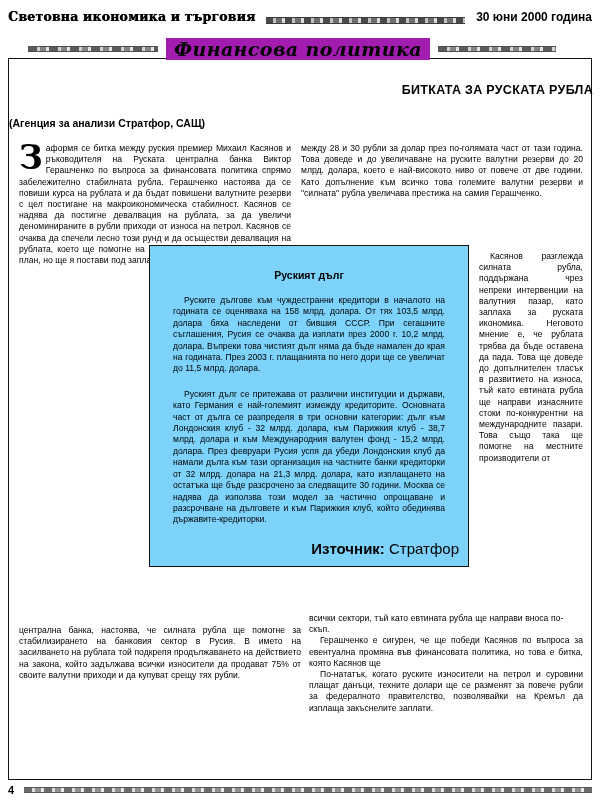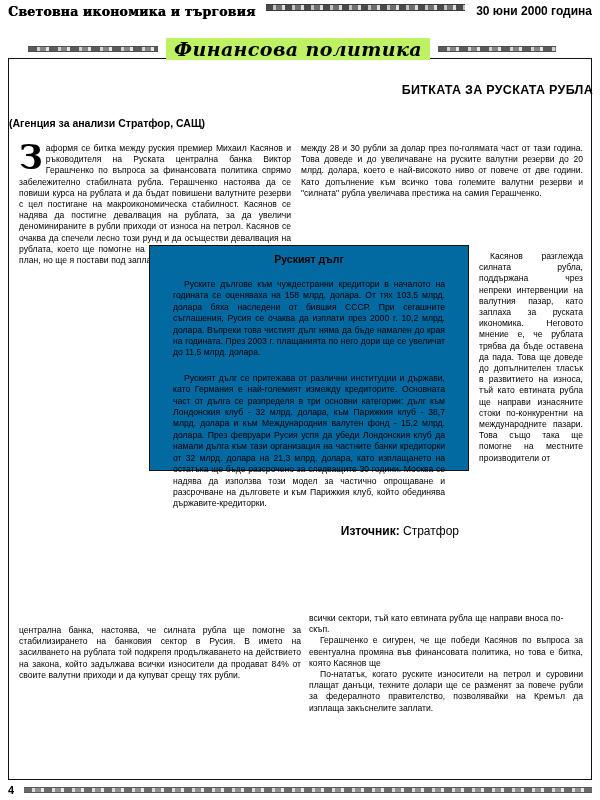--- a/index.html
+++ b/index.html
@@ -12,21 +12,21 @@
     position:relative;
   }
   .page{
     position:absolute;
     left:0;top:0;width:600px;height:800px;
     box-sizing:border-box;
   }
   
   .masthead{
     position:absolute;left:8px;top:4px;width:584px;height:20px;
-    display:flex;align-items:flex-start;gap:11px;
+    display:flex;align-items:flex-end;gap:11px;
   }
   .masthead-title{
     font-family:"DejaVu Serif", serif;
     font-weight:bold;
     font-size:12.5px;
     letter-spacing:.2px;
     white-space:nowrap;
     text-shadow:0.5px 0 0 #000;
   }
   .mast-rule{
@@ -59,21 +59,21 @@
     border-top:1px solid #222;border-bottom:1px solid #222;
     opacity:.8;
   }
   .band-rule.left{width:130px;margin-left:20px;}
   .band-rule.right{width:118px;}
   .section-title{
     font-family:"DejaVu Serif", serif;
     font-style:italic;font-weight:bold;
     font-size:19px;white-space:nowrap;
     letter-spacing:.4px;
-    background:#bef264;padding:0 8px;text-align:right;
+    background:#a21caf;padding:0 8px;text-align:right;
   }
   
   .art-title{
     position:absolute;left:0;top:24px;width:584px;
     text-align:right;font-weight:bold;font-size:12.5px;
     letter-spacing:.3px;
   }
   .art-source{
     position:absolute;left:0;top:58px;width:584px;
     text-align:left;font-size:10.5px;font-weight:bold;
@@ -102,36 +102,36 @@
     margin:1px 3px -2px 0;
   }
   
   .mid-left{left:10px;top:192px;width:124px;}
   .mid-right{left:470px;top:192px;width:104px;}
   
   .bot-left{left:10px;top:566px;width:282px;}
   .bot-right{left:300px;top:554px;width:274px;}
   
   .inset{
-    position:absolute;left:140px;top:186px;width:320px;height:226px;
+    position:absolute;left:140px;top:186px;width:320px;height:322px;
     border:1.1px solid #111;
     box-sizing:border-box;
-    padding:5px 9px 6px 9px;
-    background:#0369a1;
+    padding:21px 9px 6px 9px;
+    background:#7dd3fc;
   }
   .inset-title{
     text-align:center;font-weight:bold;font-size:10.5px;
     margin:2px 0 7px 0;
   }
   .inset-body{
     font-size:8.6px;line-height:11.4px;text-align:justify;hyphens:auto;
   }
   .inset-body p{margin:14px;text-indent:11px;}
   .inset-src{
-    text-align:right;font-size:12px;margin-top:9px;
+    text-align:right;font-size:15px;margin-top:9px;
   }
   .inset-src b{font-weight:bold;}
   
   .footer{
     position:absolute;left:8px;top:784px;width:584px;height:12px;
     display:flex;align-items:center;gap:10px;
   }
   .page-num{font-size:11px;font-weight:bold;}
   .foot-rule{
     flex:1;height:4px;
@@ -181,21 +181,21 @@
         <p>Руските дългове към чуждестранни кредитори в началото на годината се оценяваха на 158 млрд. долара. От тях 103,5 млрд. долара бяха наследени от бившия СССР. При сегашните съглашения, Русия се очаква да изплати през 2000 г. 10,2 млрд. долара. Въпреки това чистият дълг няма да бъде намален до края на годината. През 2003 г. плащанията по него дори ще се увеличат до 11,5 млрд. долара.</p>
         <p>Руският дълг се притежава от различни институции и държави, като Германия е най-големият измежду кредиторите. Основната част от дълга се разпределя в три основни категории: дълг към Лондонския клуб - 32 млрд. долара, към Парижкия клуб - 38,7 млрд. долара и към Международния валутен фонд - 15,2 млрд. долара. През февруари Русия успя да убеди Лондонския клуб да намали дълга към тази организация на частните банки кредиторки от 32 млрд. долара на 21,3 млрд. долара, като изплащането на остатъка ще бъде разсрочено за следващите 30 години. Москва се надява да използва този модел за частично опрощаване и разсрочване на дълговете и към Парижкия клуб, който обединява държавите-кредиторки.</p>
       </div>
       <div class="inset-src">
         <b>Източник:</b>
         <span>Стратфор</span>
       </div>
     </div>
 
     <div class="col bot-left">
-      <p class="noind">централна банка, настоява, че силната рубла ще помогне за стабилизирането на банковия сектор в Русия. В името на засилването на рублата той подкрепя продължаването на действието на закона, който задължава всички износители да продават 84% от своите валутни приходи и да купуват срещу тях рубли.</p>
+      <p class="noind">централна банка, настоява, че силната рубла ще помогне за стабилизирането на банковия сектор в Русия. В името на засилването на рублата той подкрепя продължаването на действието на закона, който задължава всички износители да продават 75% от своите валутни приходи и да купуват срещу тях рубли.</p>
     </div>
 
     <div class="col bot-right">
       <p class="noind" style="text-align:left;">всички сектори, тъй като евтината рубла ще направи вноса по-скъп.</p>
       <p>Герашченко е сигурен, че ще победи Касянов по въпроса за евентуална промяна във финансовата политика, но това е битка, която Касянов ще</p>
       <p>По-нататък, когато руските износители на петрол и суровини плащат данъци, техните долари ще се разменят за повече рубли за федералното правителство, позволявайки на Кремъл да изплаща закъснелите заплати.</p>
     </div>
 
   </div>
 

